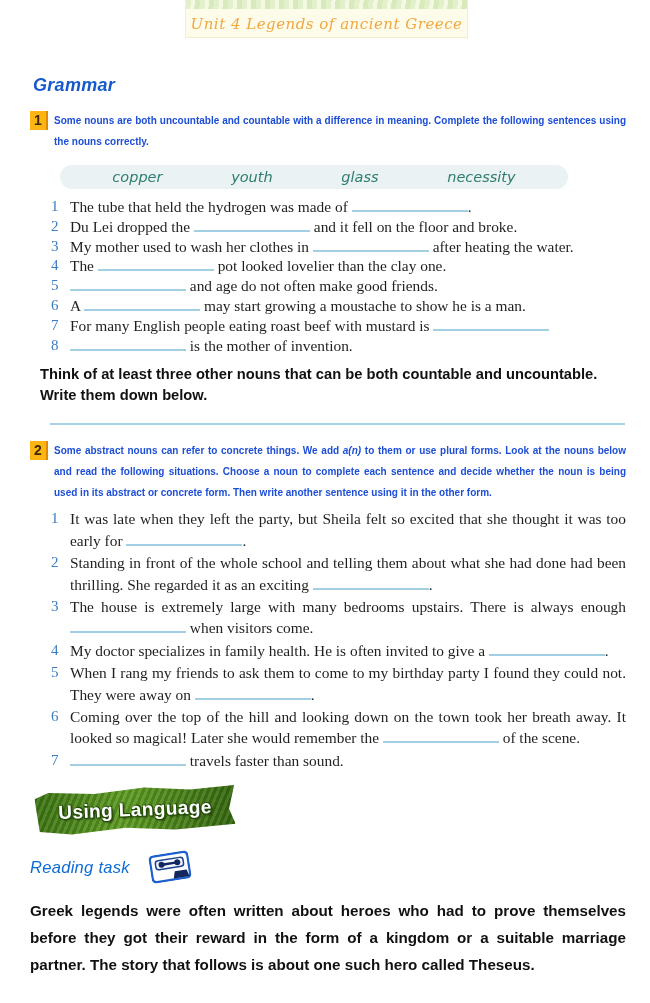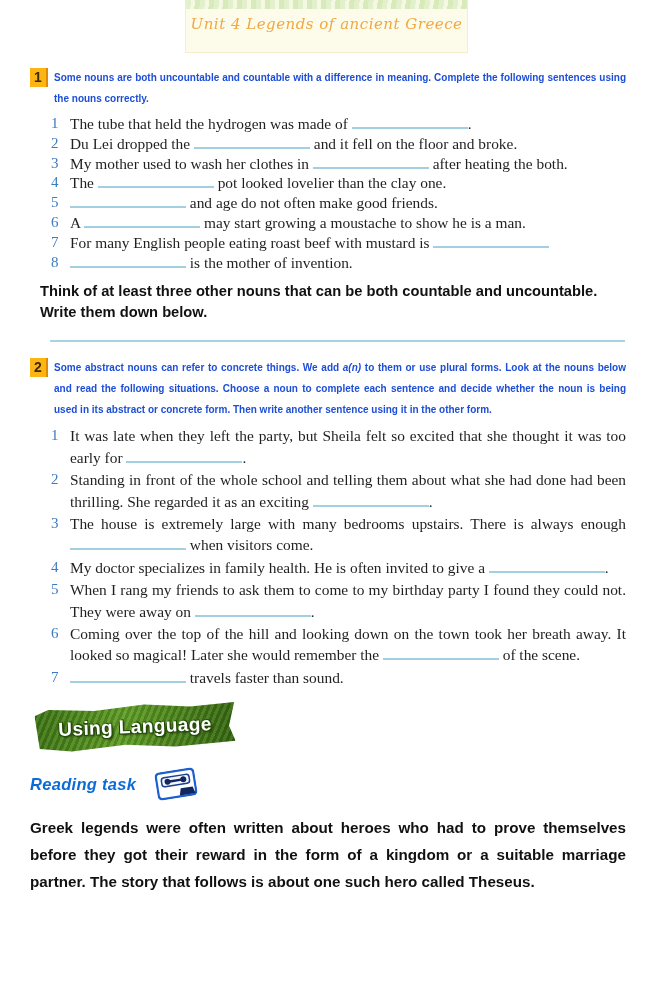--- a/index.html
+++ b/index.html
@@ -4,21 +4,21 @@
 <style>
   * { margin:0; padding:0; box-sizing:border-box; }
   body { background:#888; font-family:"Liberation Sans", sans-serif; }
   .page {
     position:relative; width:650px; height:1003px; margin:0 auto;
     background:#ffffff; overflow:hidden; color:#1a1a1a;
   }
 
   
   .header-box {
-    margin-left:185px; width:283px; height:53px;
+    margin-left:185px; width:283px; height:38px;
     background:#fdfbe9; border:1px solid #f4eecb; border-top:none;
     text-align:center;
   }
   .header-grass {
     height:9px; width:100%;
     background:repeating-linear-gradient(95deg,#dcedc4 0 5px,#f2f8e2 5px 9px,#cfe5af 9px 14px);
     opacity:.8;
   }
   .unit-title {
     display:inline-block; margin-top:6px;
@@ -97,58 +97,65 @@
     clip-path:polygon(0 18%, 7% 6%, 30% 12%, 55% 2%, 78% 10%, 100% 4%, 97% 55%, 100% 88%, 70% 96%, 45% 88%, 18% 98%, 2% 90%);
     display:flex; align-items:center; justify-content:center;
   }
   .banner-label {
     color:#fff; font-size:19px; font-weight:bold; letter-spacing:.4px;
     text-shadow:1px 1px 0 #244d07, -1px 1px 0 #244d07, 1px -1px 0 #244d07, 2px 2px 2px rgba(0,0,0,.45);
   }
 
   .reading-row { margin:20px 0 0 30px; display:flex; align-items:center; gap:20px; }
   .reading-task {
-    font-size:16.5px; font-weight:bold; font-style:italic;
+    font-size:16.5px; font-weight:normal; font-style:italic;
     color:#0d6bd6; letter-spacing:.3px;
   }
   .cassette { transform:rotate(-9deg); display:block; }
 
   .intro-para {
     margin:16px 24px 0 30px;
     font-size:15.2px; font-weight:bold; line-height:27px; color:#111;
     text-align:justify;
   }
 </style>
 </head>
 <body>
 
 <div class="page">
 
   <div class="header-box">
     <div class="header-grass"></div>
     <span class="unit-title">Unit 4 Legends of ancient Greece</span>
   </div>
 
+  <div class="grammar-heading">Grammar</div>
 
   <div class="exercise">
     <div class="ex-head">
       <span class="badge">1</span>
       <span class="ex-instruction">Some nouns are both uncountable and countable with a difference in meaning. Complete the following sentences using the nouns correctly.</span>
     </div>
 
+    <div class="word-bank">
+      <span>copper</span>
+      <span>youth</span>
+      <span>glass</span>
+      <span>necessity</span>
+    </div>
 
     <ol class="sent-list">
       <li>
         <span class="num">1</span><span>The tube that held the </span><span class="bold-w">hydrogen</span><span> was made of </span><span class="blank"></span><span>.</span>
       </li>
       <li>
         <span class="num">2</span><span>Du Lei dropped the </span><span class="blank"></span><span> and it fell on the floor and broke.</span>
       </li>
       <li>
-        <span class="num">3</span><span>My mother used to wash her clothes in </span><span class="blank"></span><span> after heating the both.</span>
+        <span class="num">3</span><span>My mother used to wash her clothes in </span><span class="blank"></span><span> after heating the water.</span>
       </li>
       <li>
         <span class="num">4</span><span>The </span><span class="blank"></span><span> pot looked lovelier than the clay one.</span>
       </li>
       <li>
         <span class="num">5</span><span></span><span class="blank"></span><span> and age do not often make good friends.</span>
       </li>
       <li>
         <span class="num">6</span><span>A </span><span class="blank"></span><span> may start growing a moustache to show he is a man.</span>
       </li>

